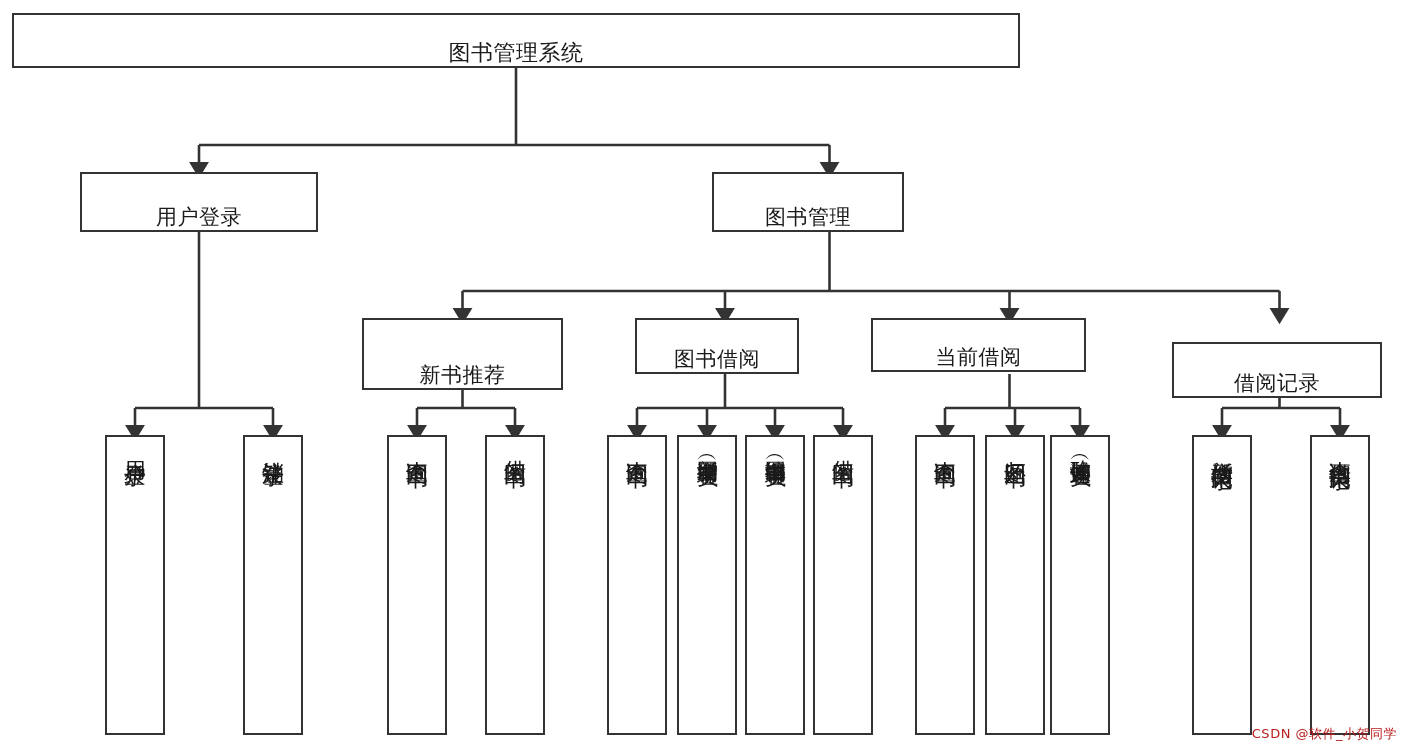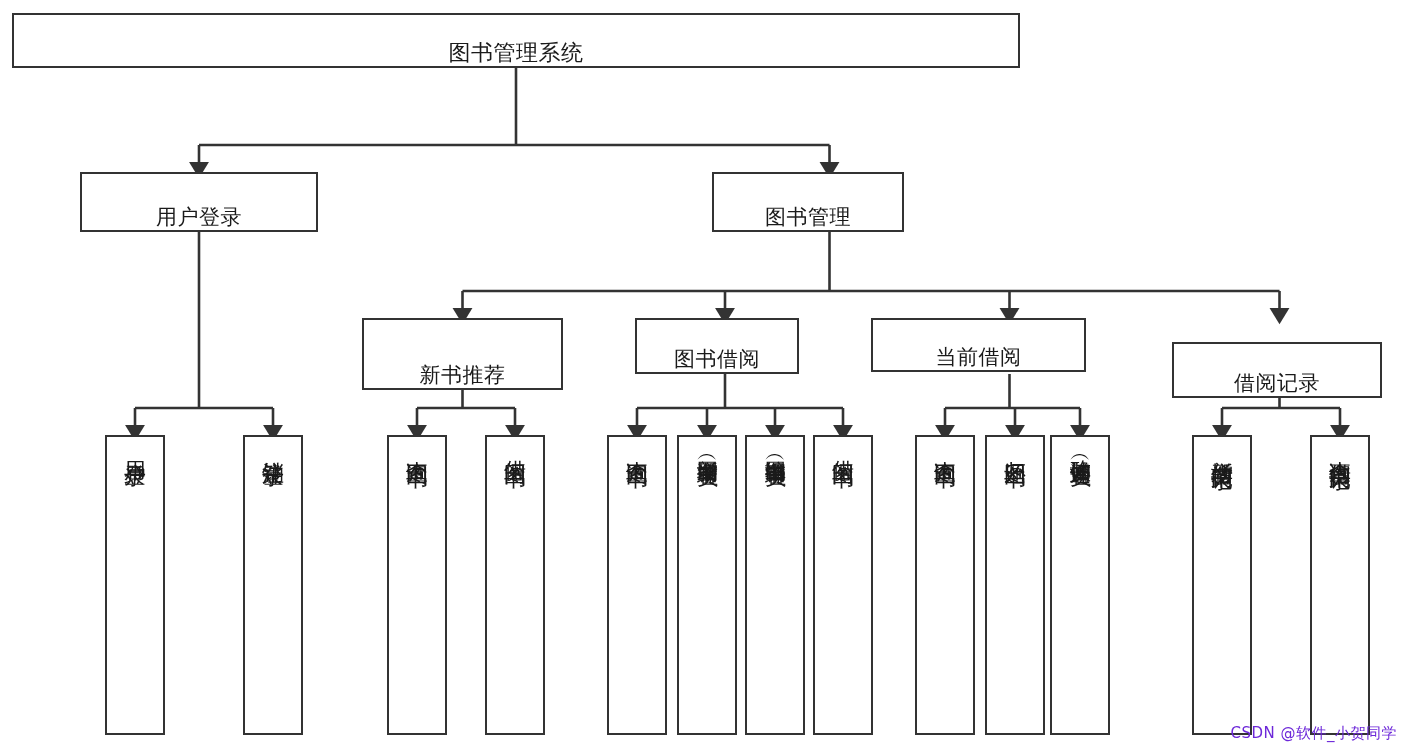--- a/index.html
+++ b/index.html
@@ -64,22 +64,22 @@
   }
   
   .node.vert.long .node-label {
     letter-spacing: 1px;
     font-size: 21px;
   }
   #watermark {
     position: absolute;
     right: 8px;
     bottom: 4px;
-    font-size: 15px;
-    color: #6d28d9;
+    font-size: 13px;
+    color: #b91c1c;
     letter-spacing: 0.5px;
     white-space: nowrap;
     font-family: "DejaVu Sans", "Liberation Sans", sans-serif;
   }
 </style>
 </head>
 <body>
 
 <div id="diagram-root">
 

